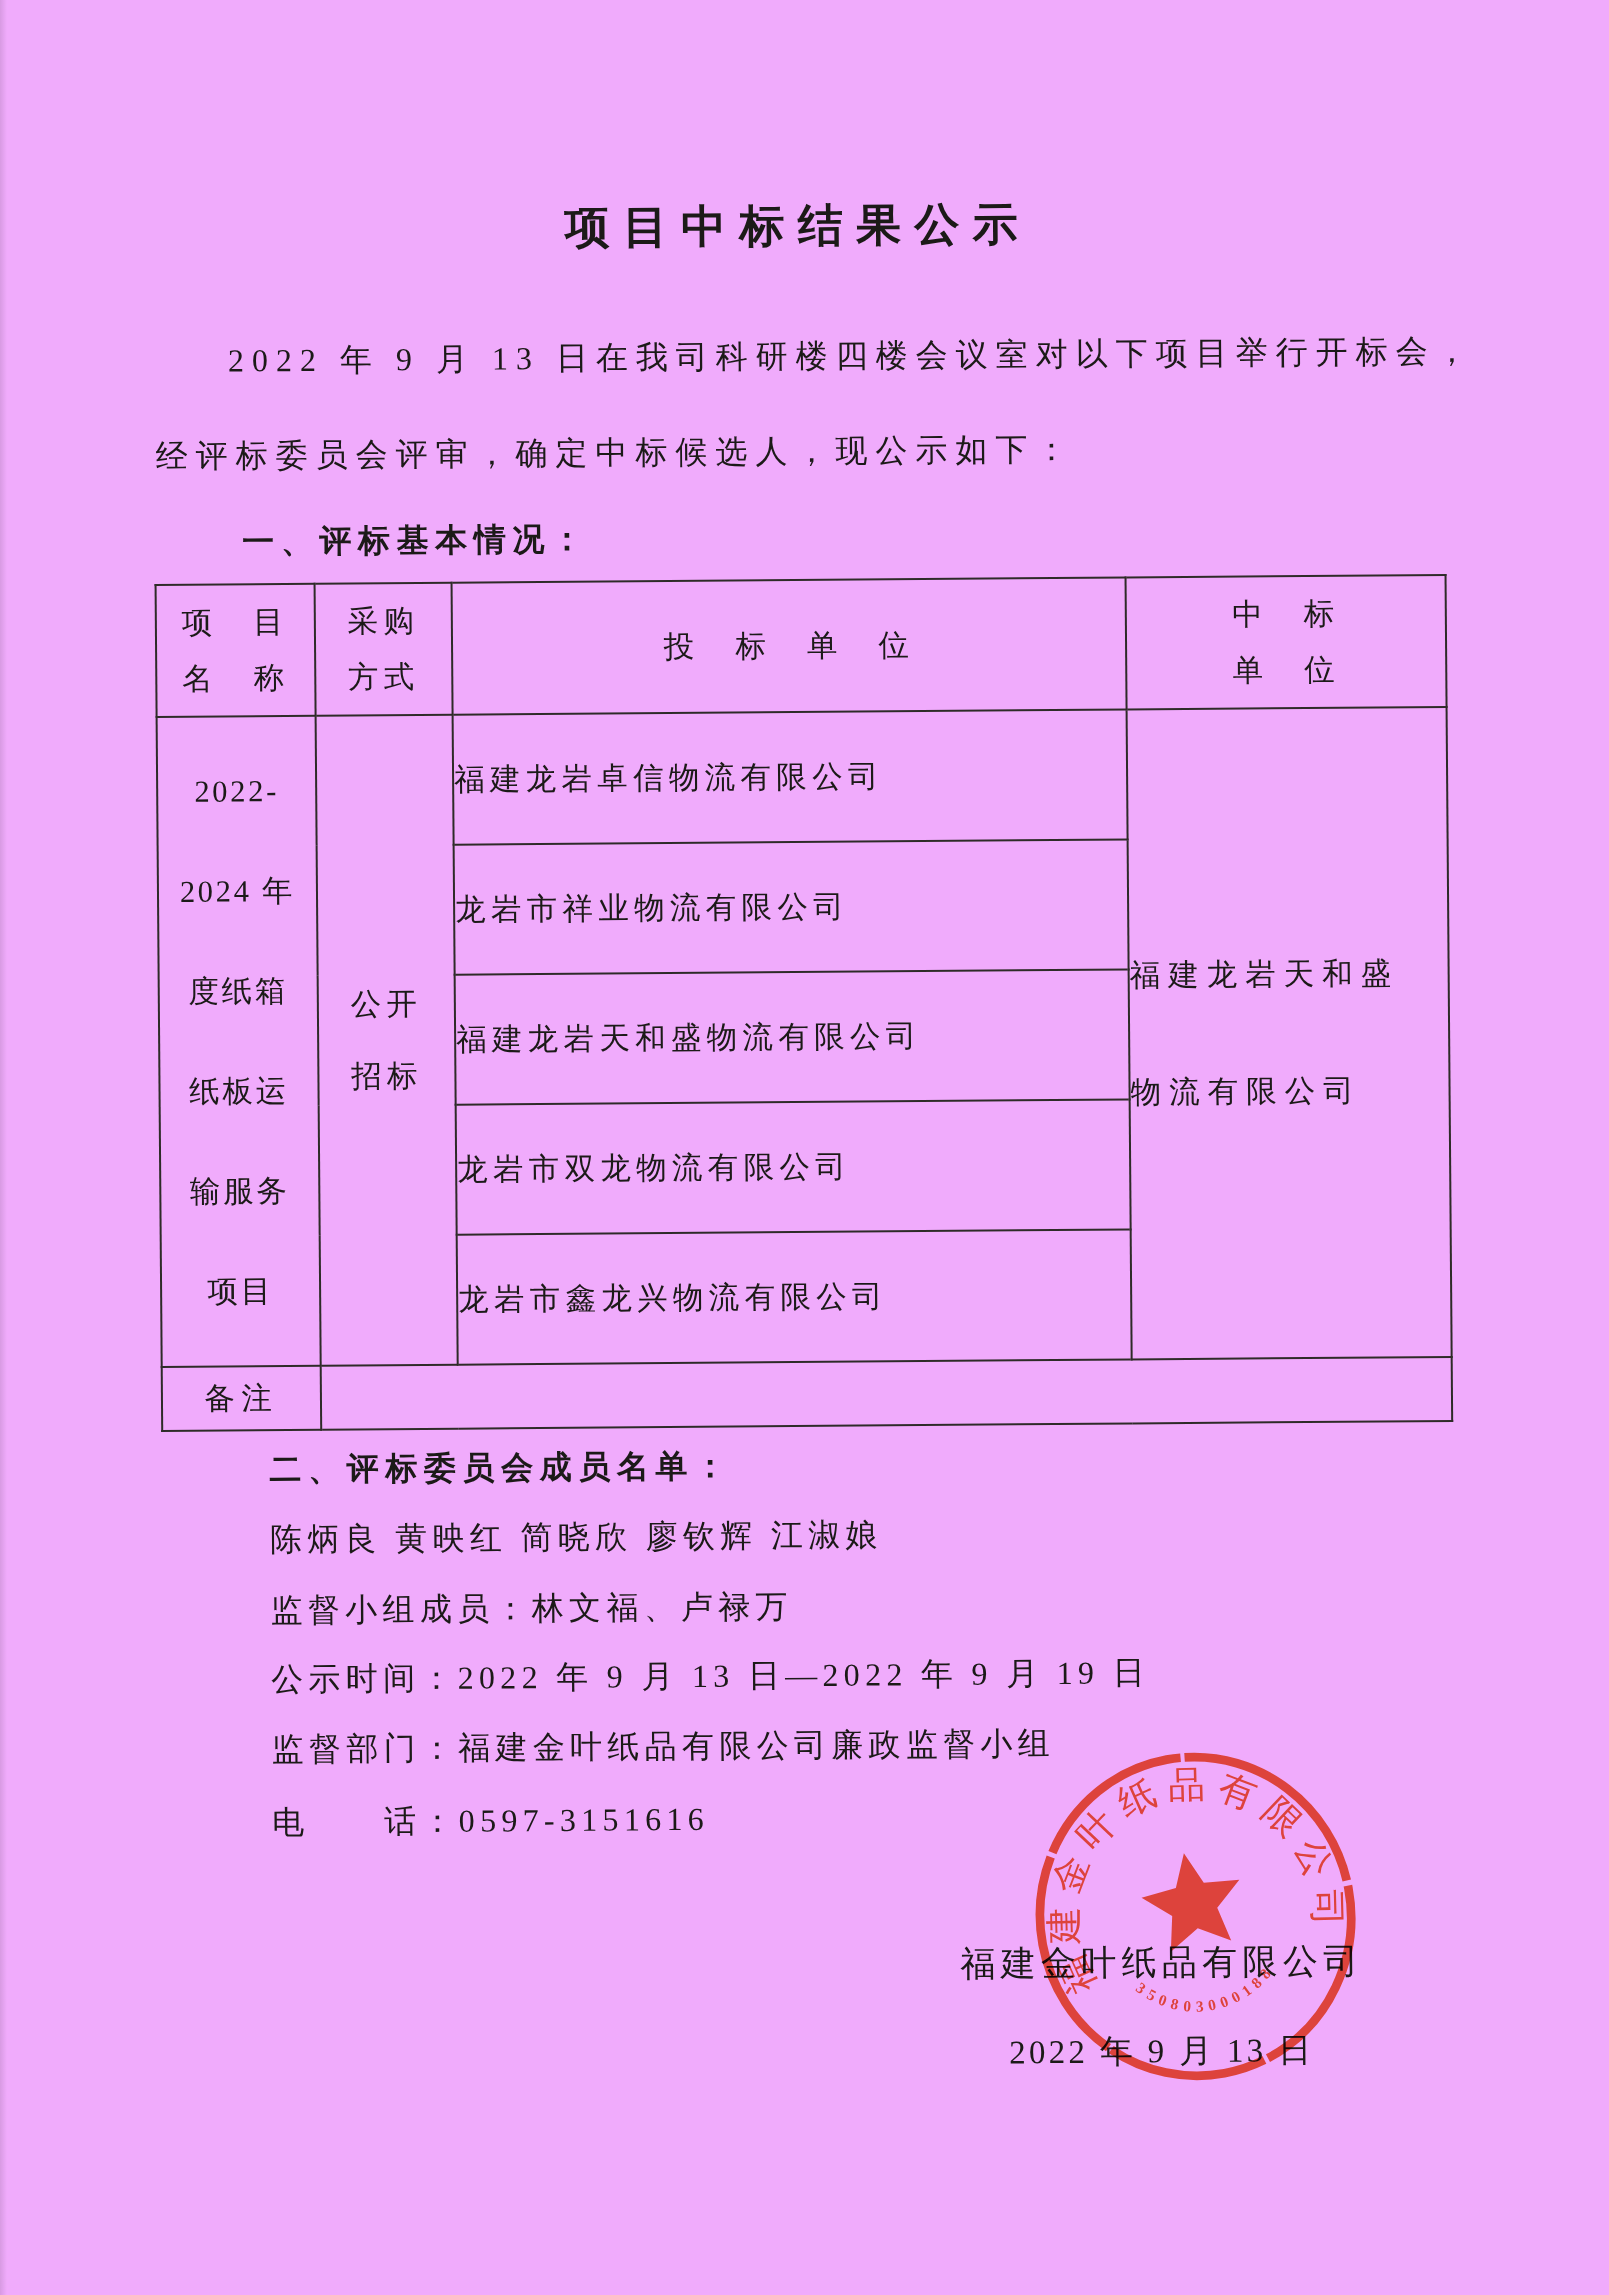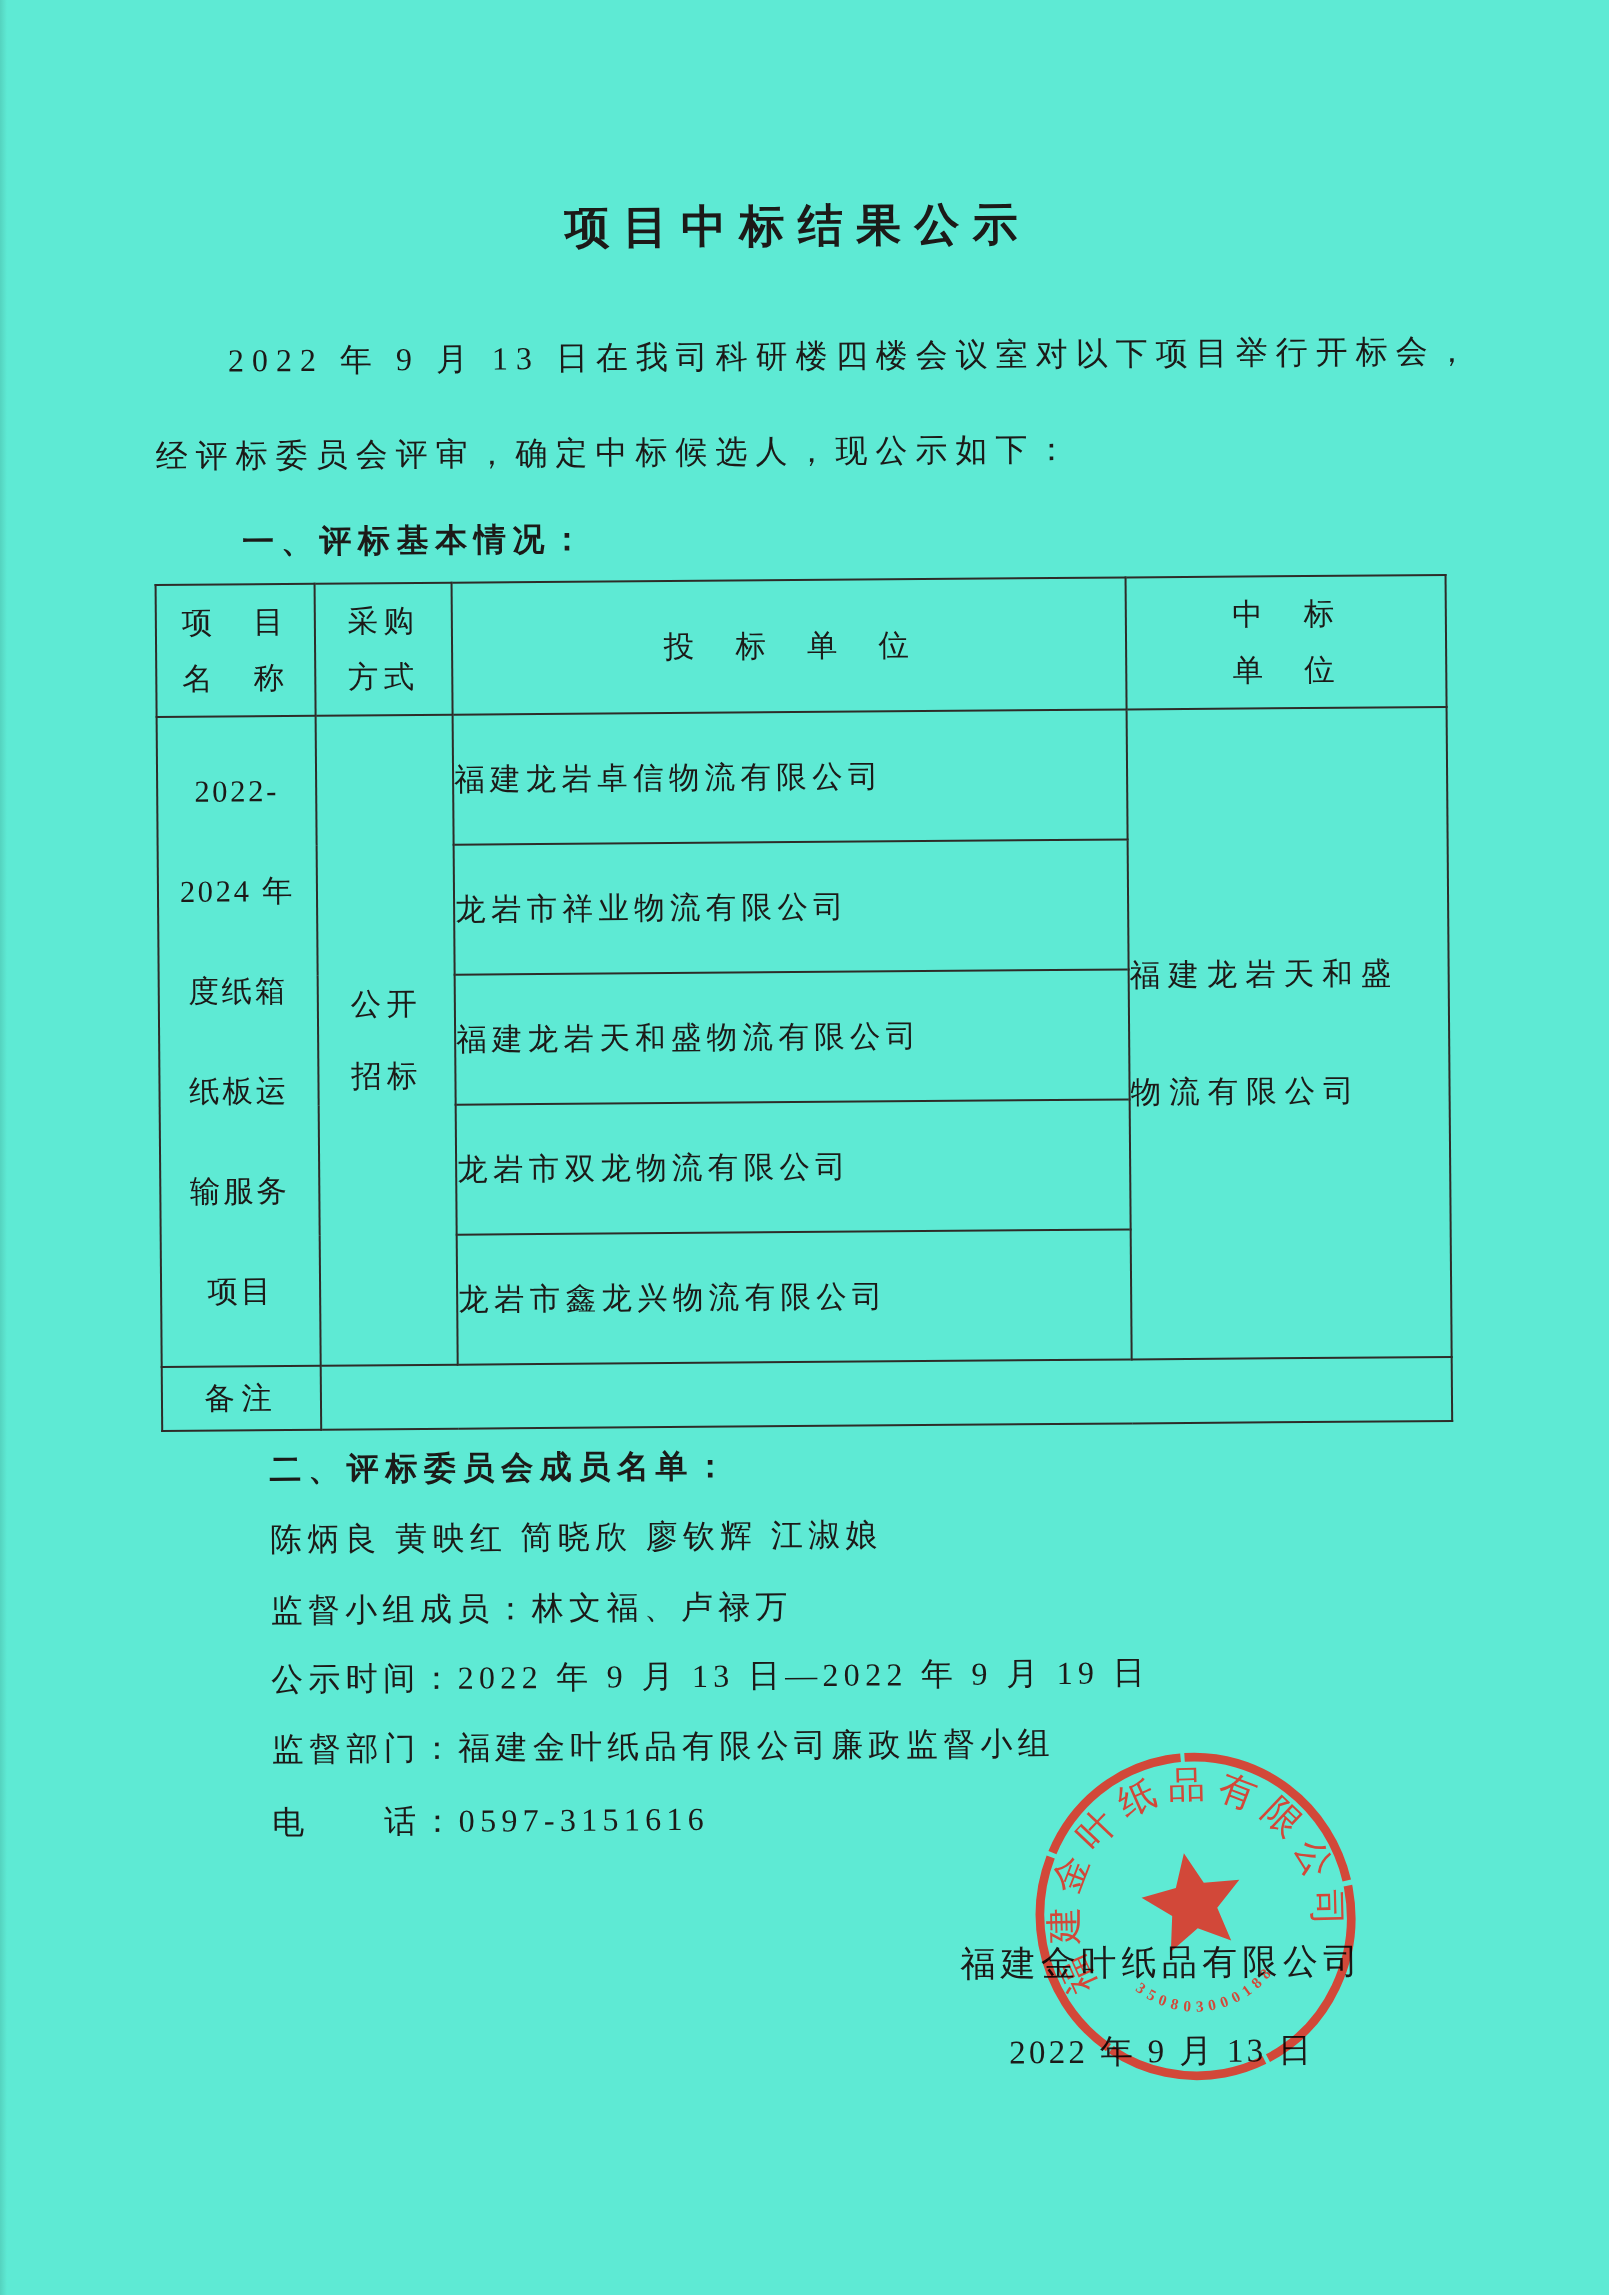--- a/index.html
+++ b/index.html
@@ -1,17 +1,17 @@
 <!DOCTYPE html>
 <html style="font-size:10.6px"><head>
 <meta charset="utf-8">
 <style>
   html,body{margin:0;padding:0;background:#e9e9e9;}
   .page{
-    position:relative;width:1610px;height:2295px;background:#5eead4;
+    position:relative;width:1610px;height:2295px;background:#f0abfc;
     font-family:"Liberation Serif","DejaVu Serif",serif;color:#1c1a18;
     overflow:hidden;margin:0 auto;
   }
   .page::before{
     content:"";position:absolute;left:0;top:0;bottom:0;width:6.6px;
     background:linear-gradient(to right,rgba(0,0,0,.10),rgba(0,0,0,0));
     z-index:5;pointer-events:none;
   }
   .tilt{position:absolute;left:0;top:0;width:100%;height:100%;transform:rotate(-0.45deg);transform-origin:50% 50%;}
   .abs{position:absolute;}

